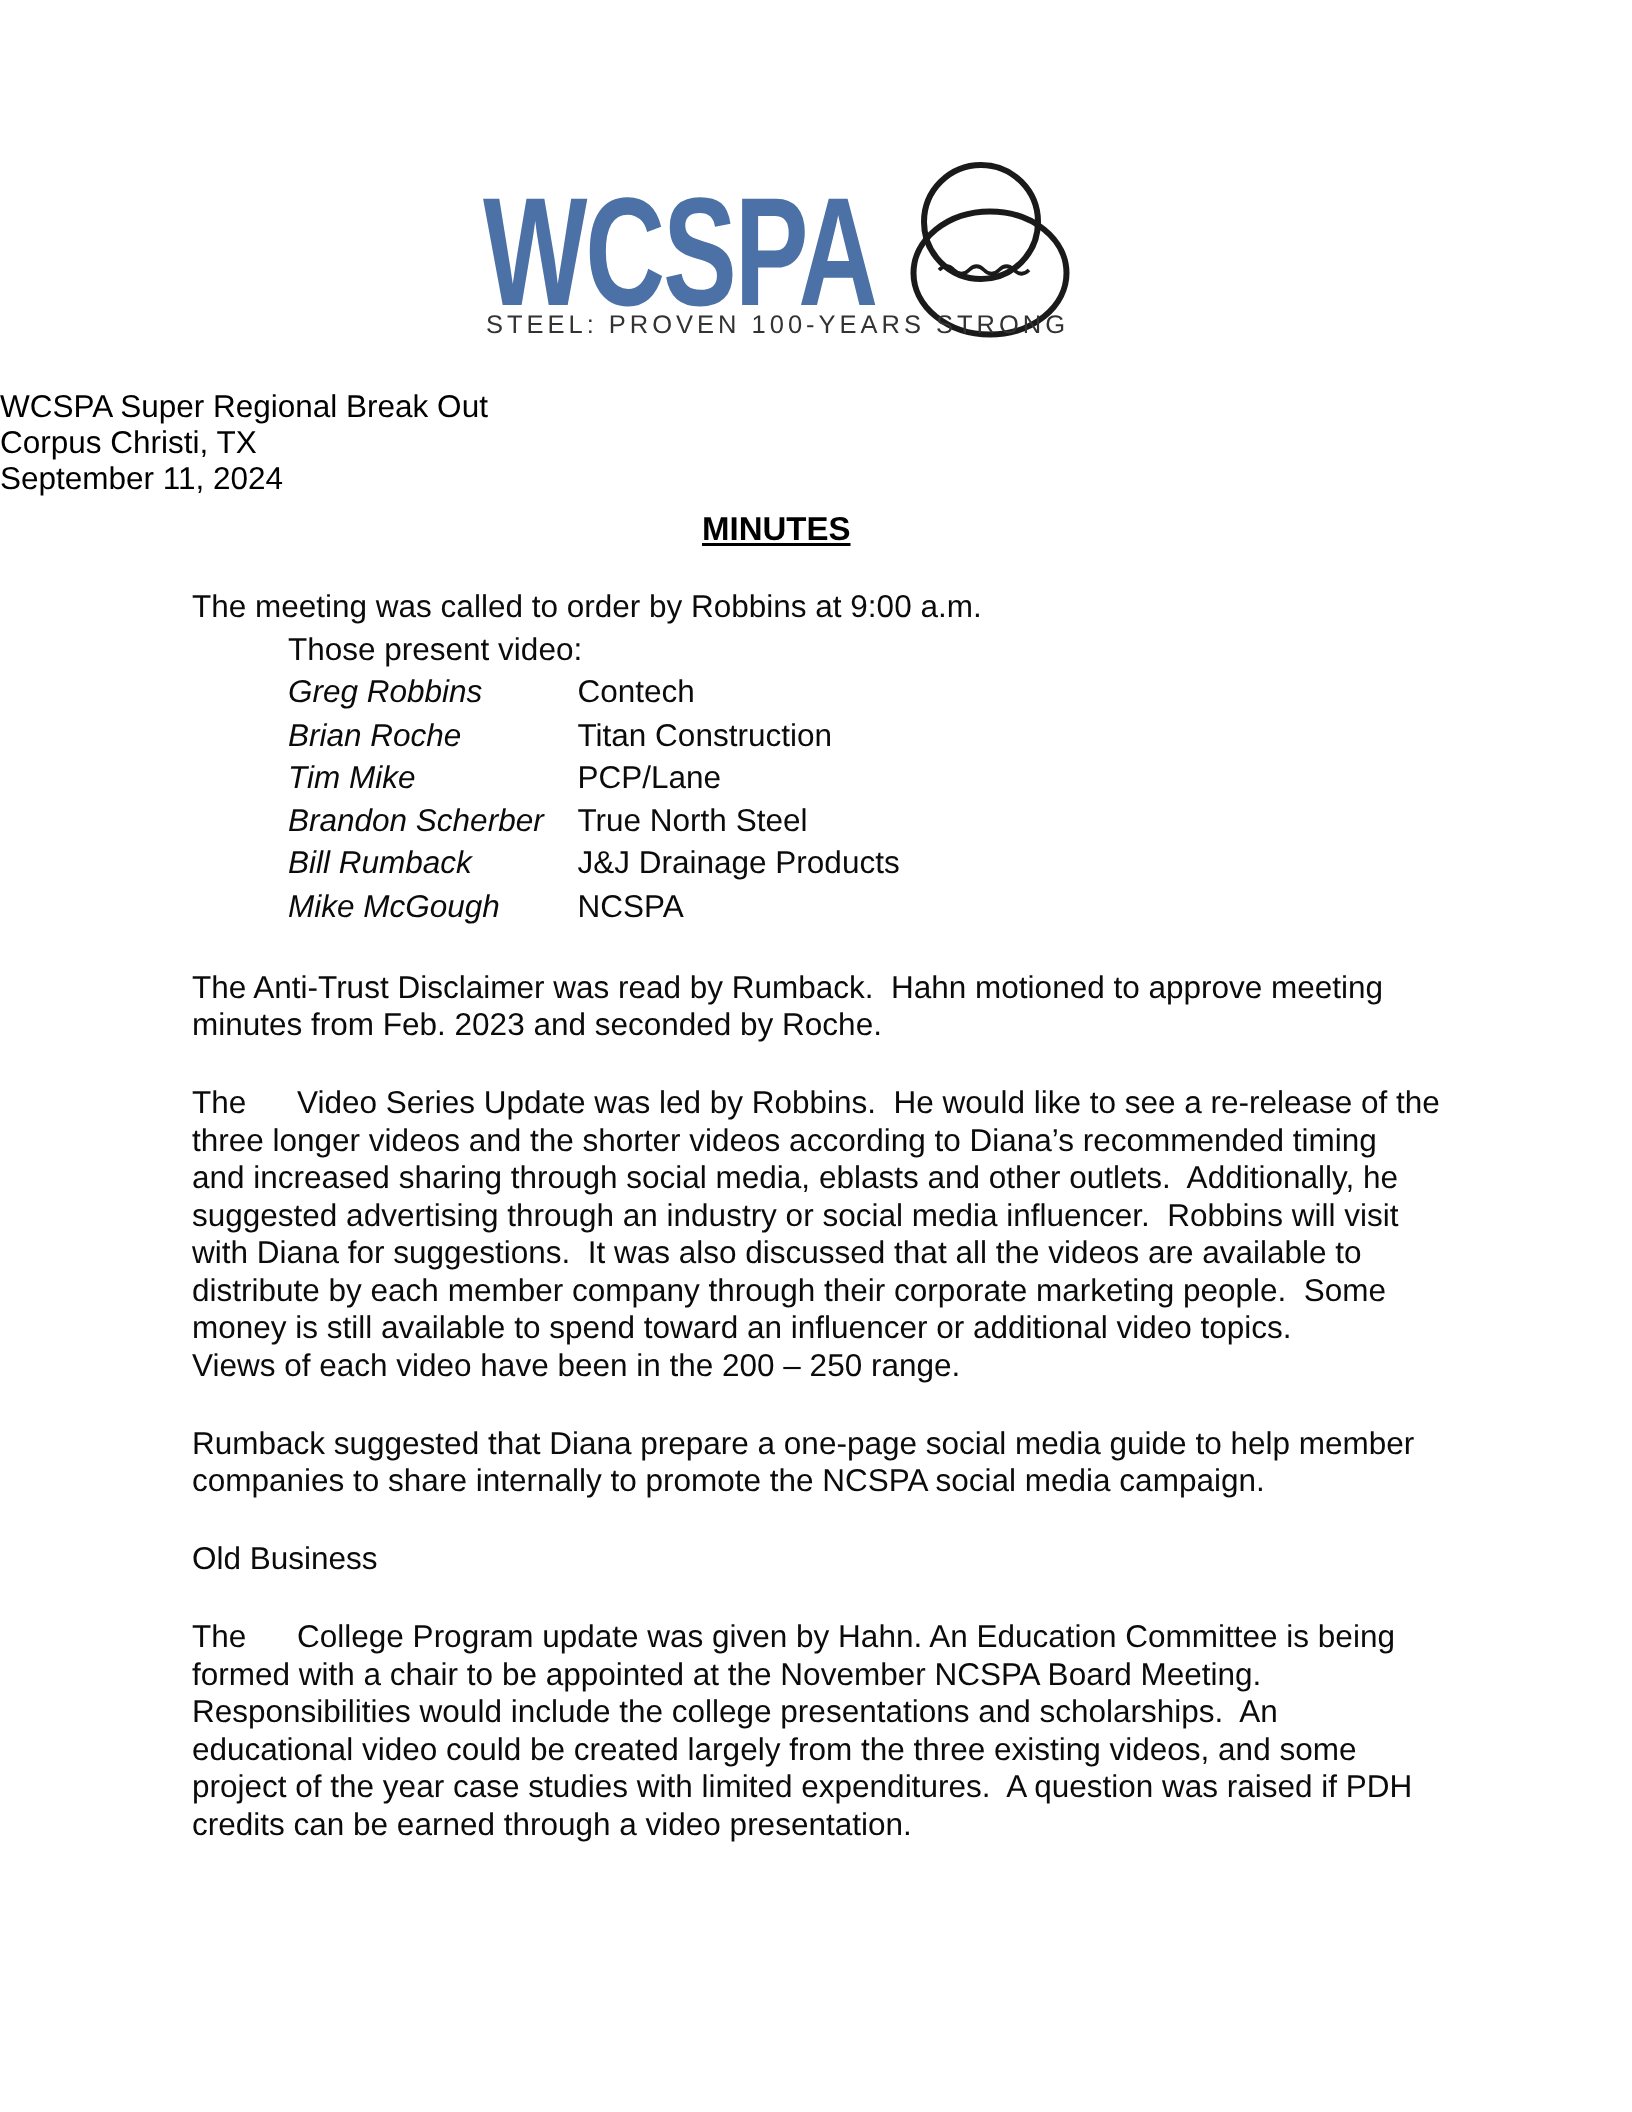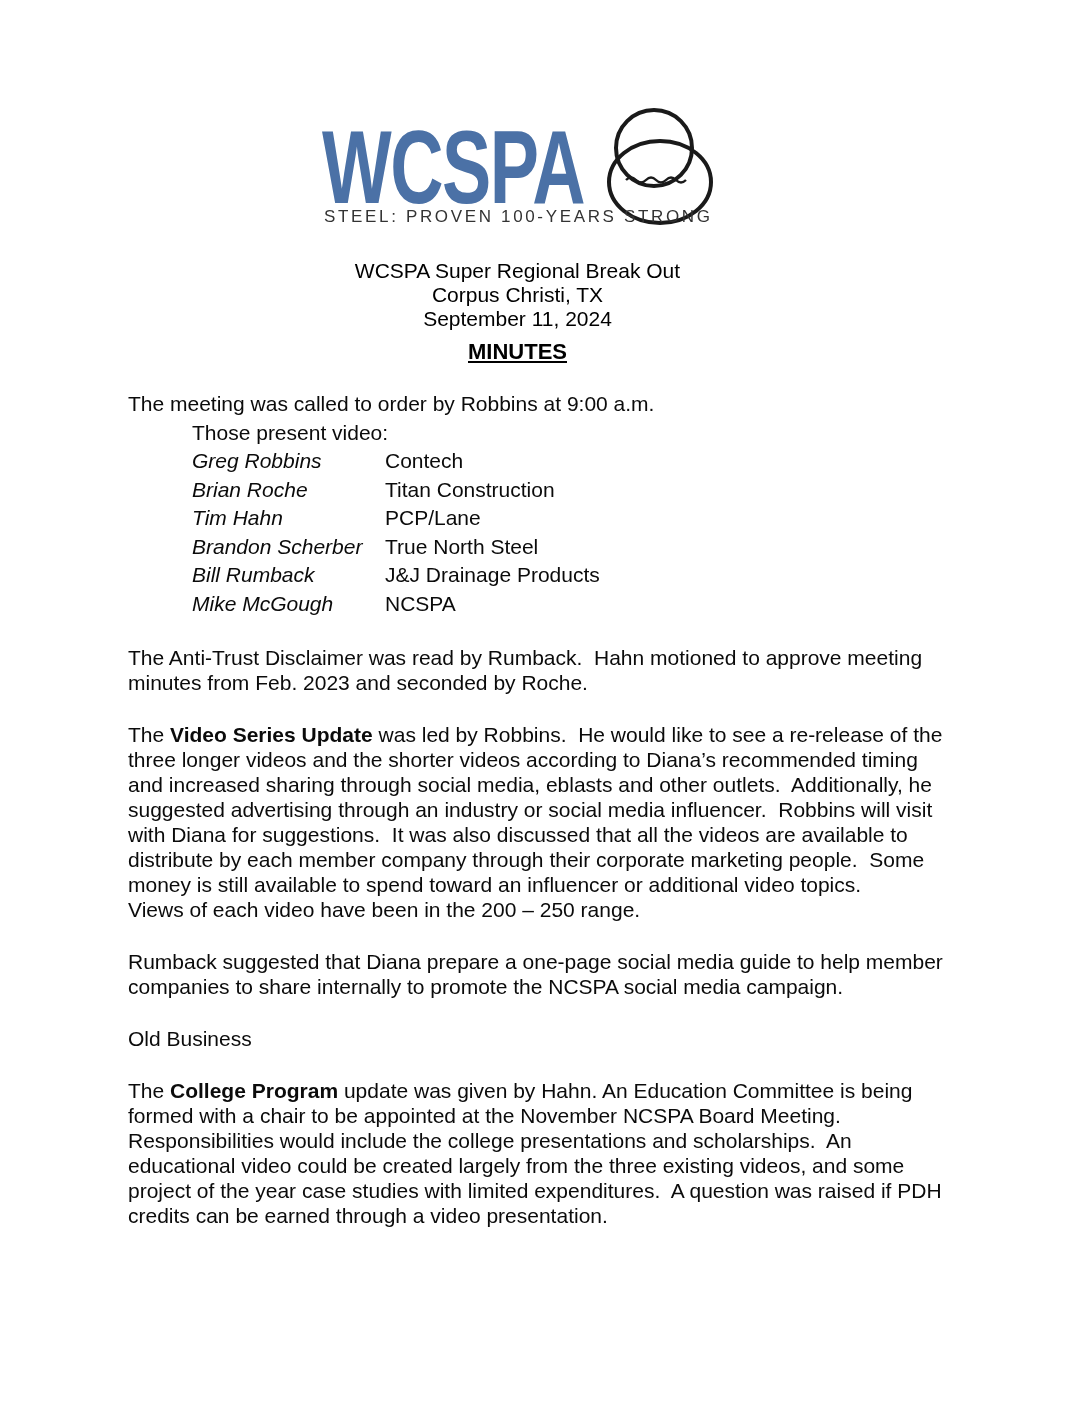--- a/index.html
+++ b/index.html
@@ -25,21 +25,20 @@
   .logo-svg .icon-stroke { fill: none; stroke: #1a1a1a; stroke-width: 4; }
   .logo-svg .wave { fill: none; stroke: #1a1a1a; stroke-width: 2.4; }
   .logo-svg .tagline {
     font-family: "Liberation Sans", sans-serif;
     font-size: 17px;
     font-weight: normal;
     fill: #333333;
   }
   .header-block {
     margin-top: 25px;
-    text-align: center;
     font-size: 21px;
     line-height: 24px;
     color: #000000;
   }
   .minutes-title {
     margin-top: 8px;
     text-align: center;
     font-size: 22px;
     line-height: 26px;
     font-weight: bold;
@@ -55,21 +54,21 @@
   .line { font-size: 21px; line-height: 28.5px; white-space: pre; }
   .attendees { margin-left: 64px; }
   .attendee-row { display: flex; font-size: 21px; line-height: 28.5px; }
   .attendee-name { display: inline-block; width: 193px; flex: none; font-style: italic; }
   .para {
     margin-top: 27px;
     font-size: 21px;
     line-height: 25px;
     white-space: pre;
   }
-  .para .bold { font-weight: bold; }
+  .para .bold { font-weight: normal; margin-left: 28px; }
 </style>
 </head>
 <body>
 
 <div class="page">
 
   <div class="logo-block">
     <svg class="logo-svg" width="392" height="124" viewBox="0 0 392 124">
       <text class="wordmark" x="0" y="97" textLength="262" lengthAdjust="spacingAndGlyphs" style="fill: rgb(75, 113, 166);">WCSPA</text>
       <g>
@@ -96,21 +95,21 @@
       <div>
           <div class="attendee-row">
             <span class="attendee-name">Greg Robbins</span>
             <span class="attendee-company">Contech</span>
           </div>
           <div class="attendee-row">
             <span class="attendee-name">Brian Roche</span>
             <span class="attendee-company">Titan Construction</span>
           </div>
           <div class="attendee-row">
-            <span class="attendee-name">Tim Hahn</span>
+            <span class="attendee-name">Tim Mike</span>
             <span class="attendee-company">PCP/Lane</span>
           </div>
           <div class="attendee-row">
             <span class="attendee-name">Brandon Scherber</span>
             <span class="attendee-company">True North Steel</span>
           </div>
           <div class="attendee-row">
             <span class="attendee-name">Bill Rumback</span>
             <span class="attendee-company">J&amp;J Drainage Products</span>
           </div>

